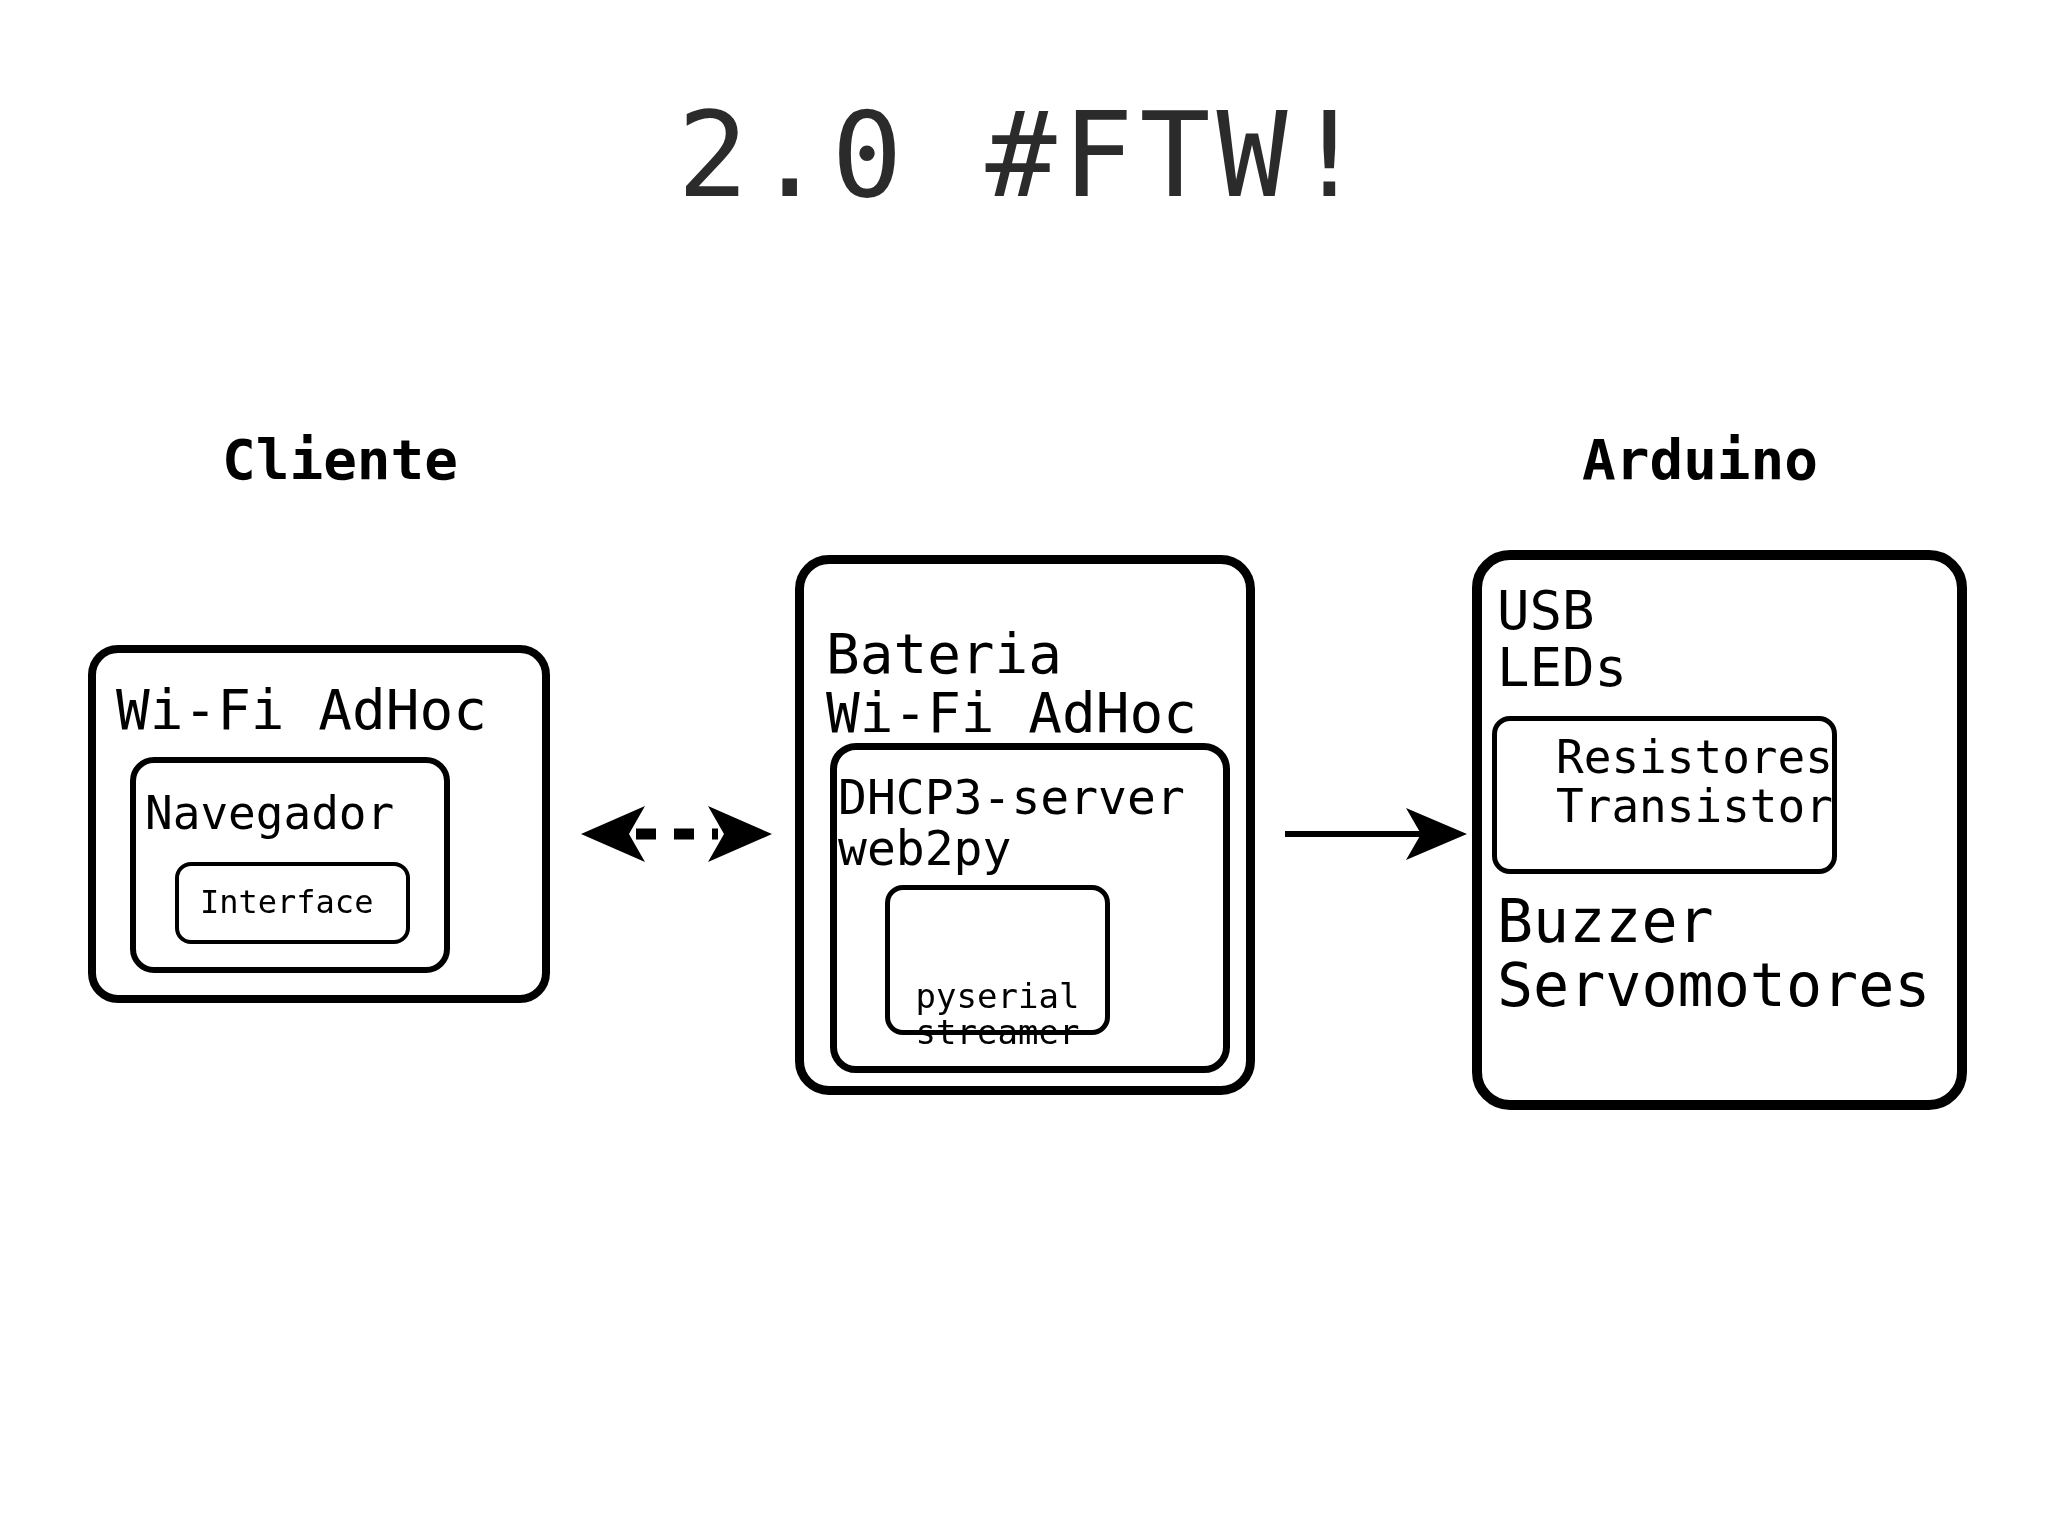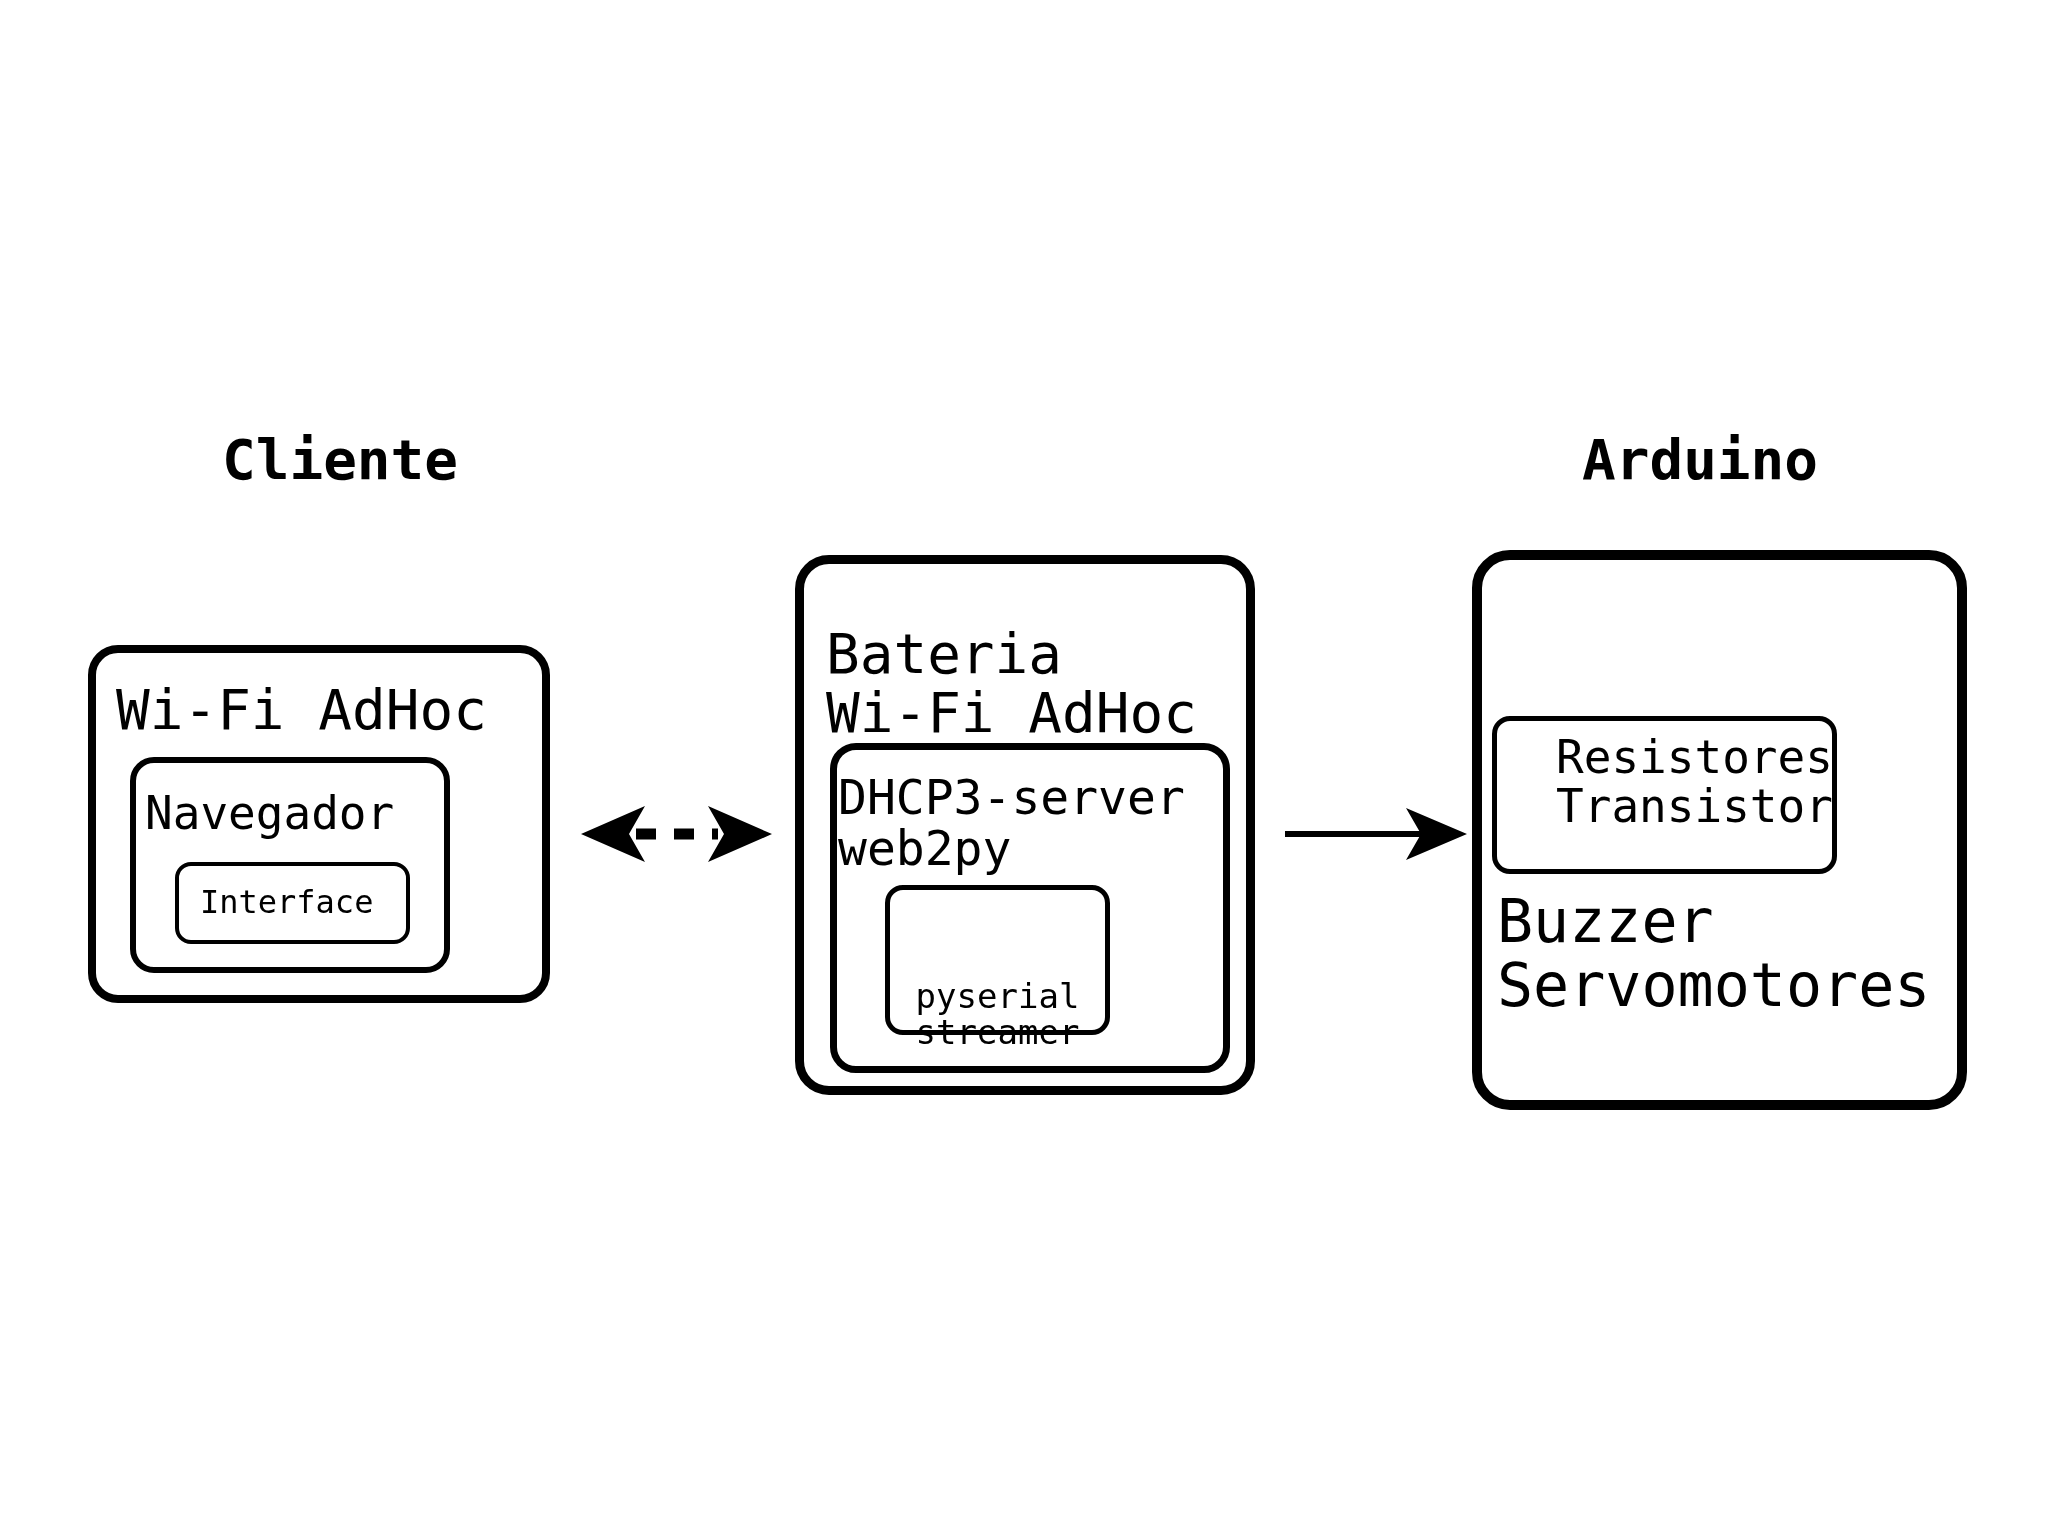--- a/index.html
+++ b/index.html
@@ -163,20 +163,21 @@
     left: 0; top: 0;
     width: 2048px; height: 1535px;
     pointer-events: none;
   }
 </style>
 </head>
 <body>
 
 <div id="stage">
 
+  <div class="title">2.0 #FTW!</div>
 
   <div class="caption caption-cliente">Cliente</div>
   <div class="caption caption-arduino">Arduino</div>
 
   <div class="box cliente-outer"></div>
   <div class="boxlabel cliente-outer-label">Wi-Fi AdHoc</div>
 
   <div class="box cliente-mid"></div>
   <div class="boxlabel cliente-mid-label">Navegador</div>
 
@@ -189,20 +190,22 @@
 
   <div class="box netbook-mid"></div>
   <div class="boxlabel netbook-mid-label">DHCP3-server
 web2py</div>
 
   <div class="box netbook-inner"></div>
   <div class="boxlabel netbook-inner-label">pyserial
 streamer</div>
 
   <div class="box arduino-outer"></div>
+  <div class="boxlabel arduino-head-label">USB
+LEDs</div>
 
   <div class="box arduino-inner"></div>
   <div class="boxlabel arduino-inner-label">Resistores
 Transistor</div>
 
   <div class="boxlabel arduino-tail-label">Buzzer
 Servomotores</div>
 
   <svg class="arrows" viewBox="0 0 2048 1535">
      Netbook --&gt;

